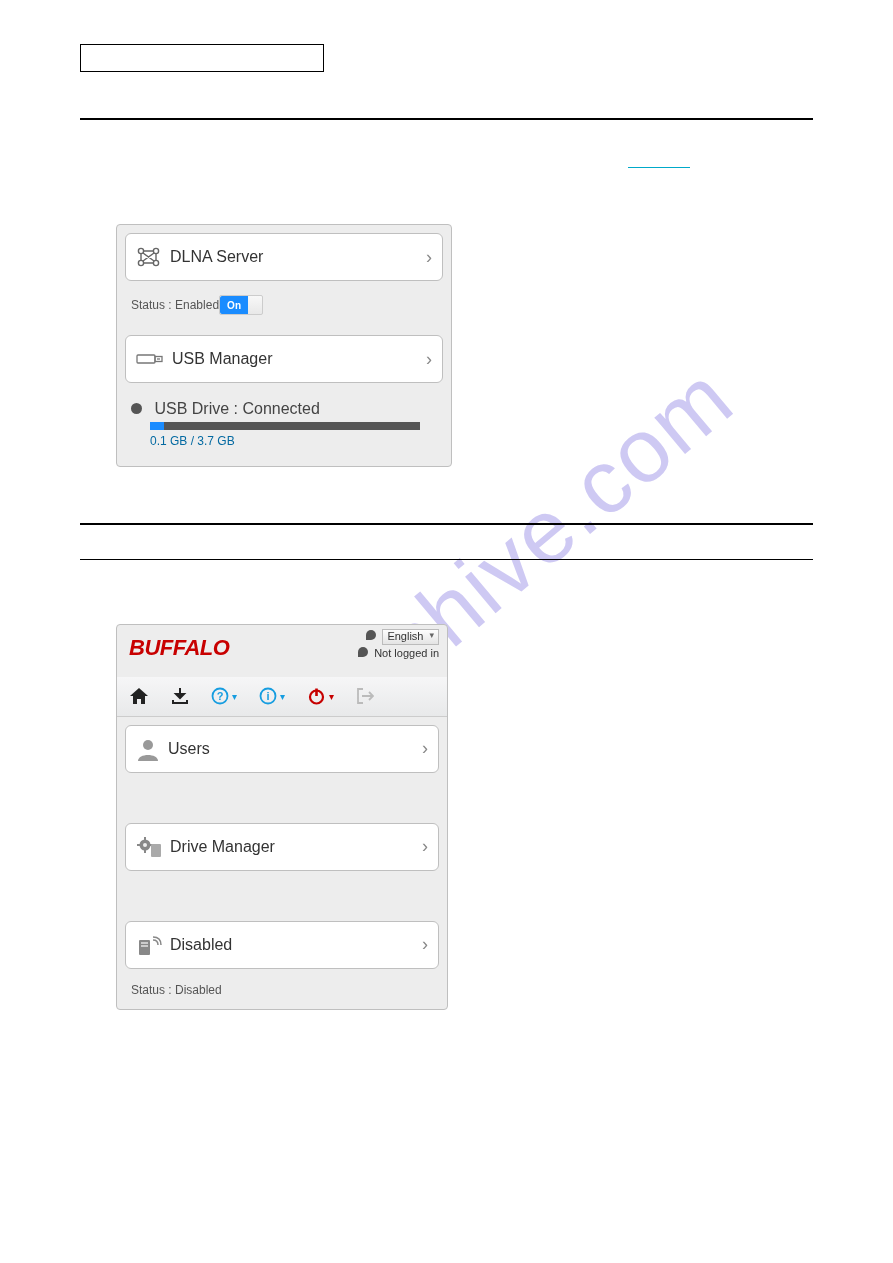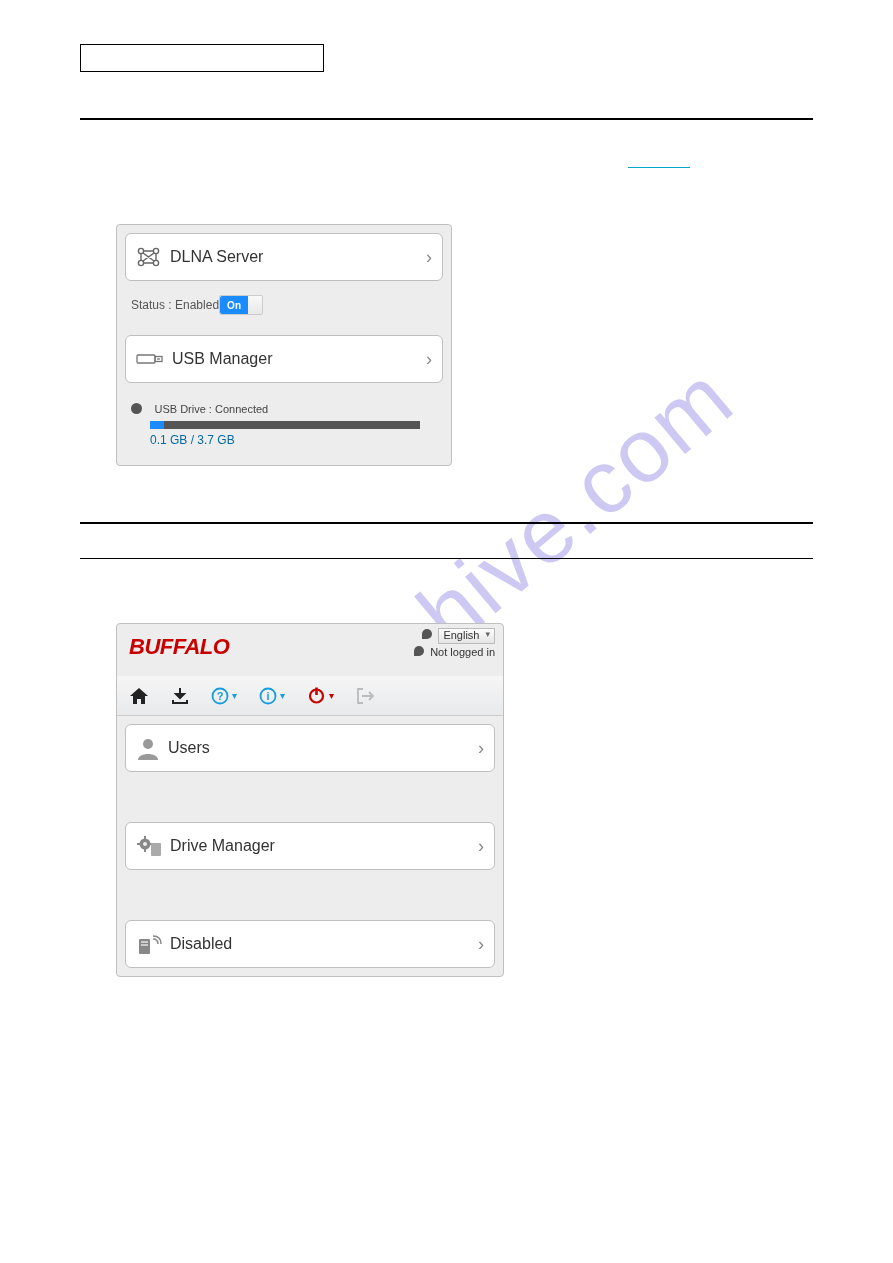--- a/index.html
+++ b/index.html
@@ -64,21 +64,21 @@
     margin-left: 36px;
     margin-bottom: 56px;
   }
   .panel {
     border: 1px solid #bfbfbf;
     background: #ededed;
     border-radius: 4px;
     width: 336px;
   }
   .panel2 {
-    width: 388px;
+    width: 332px;
   }
   .section-head {
     background: #fff;
     border: 1px solid #bfbfbf;
     border-radius: 6px;
     margin: 8px;
     height: 48px;
     display: flex;
     align-items: center;
     padding: 15px 10px;
@@ -131,21 +131,21 @@
   .usb-block {
     padding: 8px 14px 18px 14px;
   }
   .usb-dot {
     width: 11px; height: 11px; border-radius: 50%; background: #555;
     display: inline-block;
     margin-right: 8px;
     vertical-align: middle;
   }
   .usb-label {
-    font-size: 11px; color: #444;
+    font-size: 16px; color: #444;
     vertical-align: middle;
     text-align: center;
   }
   .bar {
     margin-top: 4px;
     margin-left: 19px;
     height: 8px;
     width: 270px;
     background: #555;
     position: relative;
@@ -398,17 +398,20 @@
                 <rect x="3" y="6" width="11" height="15" rx="1"></rect>
                 <rect x="5" y="8" width="7" height="2" fill="#ccc"></rect>
                 <rect x="5" y="11" width="7" height="2" fill="#ccc"></rect>
                 <path d="M17 6 Q22 6 22 11 M17 3 Q25 3 25 11" stroke="#888" fill="none" stroke-width="1.5"></path>
               </g>
             </svg>
         </span>
         <span class="label">Disabled</span>
         <span class="chev">›</span>
       </div>
+      <div class="sub-area">
+        <span>Status : Disabled</span>
+      </div>
 
     </div>
   </div>
 
 </div>
 
 </body></html>

